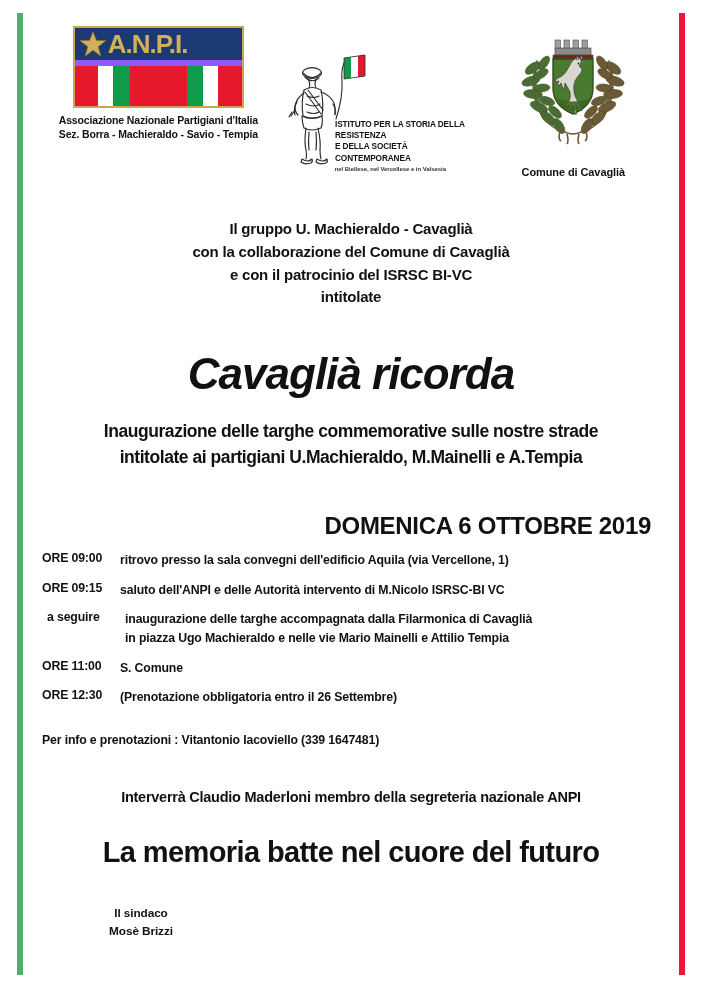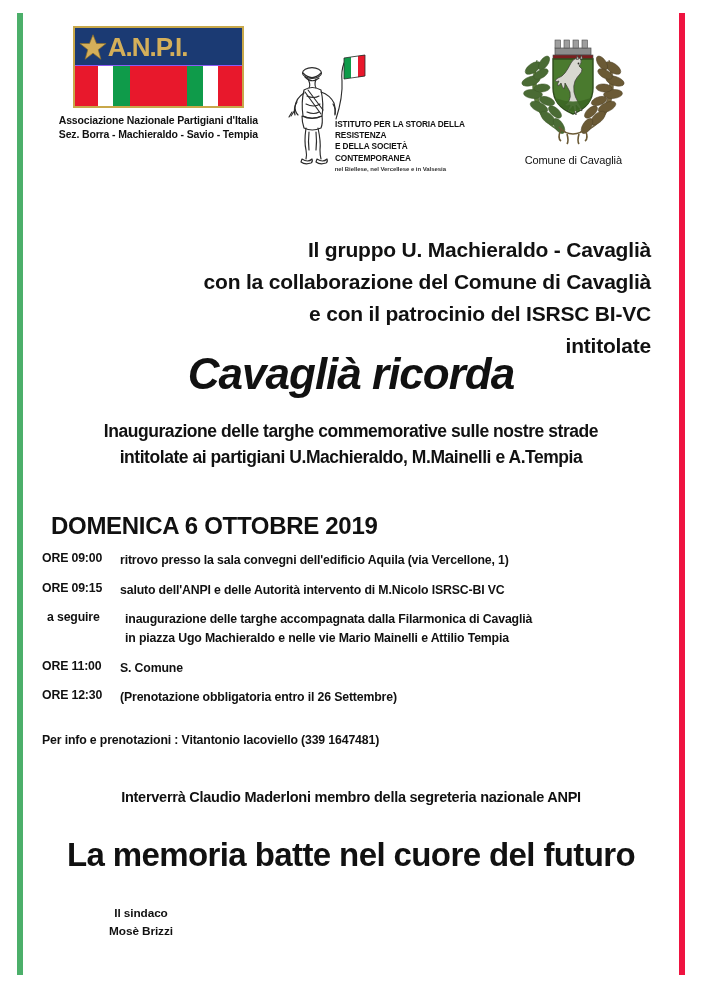--- a/index.html
+++ b/index.html
@@ -48,21 +48,21 @@
     width: 171px;
     height: 82px;
     margin: 0 auto;
     border: 2px solid #c8a84a;
     box-sizing: border-box;
     background: #ffffff;
   }
   .anpi-top {
     height: 38px;
     background: #1b3a73;
-    border-bottom: 1px solid #8b5cf6;
+    border-bottom: 6px solid #8b5cf6;
     display: flex;
     align-items: center;
     padding-left: 4px;
     box-sizing: border-box;
     position: relative;
   }
   .anpi-star { width: 28px; height: 28px; flex: 0 0 auto; }
   .anpi-word {
     color: #d4af5a;
     font-weight: bold;
@@ -128,35 +128,35 @@
   }
 
   
   .comune-logo {
     width: 180px;
     text-align: center;
     margin-right: 6px;
   }
   .comune-crest { width: 128px; height: 124px; margin: 0 auto; display: block; }
   .comune-caption {
-    margin-top: 4px;
+    margin-top: 16px;
     font-size: 11px;
-    font-weight: normal;
+    font-weight: bold;
     color: #111;
     letter-spacing: -0.1px;
   }
 
   
   .intro {
     position: absolute;
-    top: 234px;
-    left: 51px;
-    width: 600px;
-    text-align: right;
-    font-size: 21px;
+    top: 218px;
+    left: 51px;
+    width: 600px;
+    text-align: center;
+    font-size: 15px;
     font-weight: bold;
     line-height: 1.52;
     letter-spacing: -0.2px;
   }
 
   .title {
     position: absolute;
     top: 352px;
     left: 51px;
     width: 600px;
@@ -178,21 +178,21 @@
     font-weight: bold;
     line-height: 1.5;
     letter-spacing: -0.45px;
   }
 
   .eventdate {
     position: absolute;
     top: 512px;
     left: 51px;
     width: 600px;
-    text-align: left;
+    text-align: right;
     font-size: 24px;
     font-weight: bold;
     letter-spacing: -0.3px;
   }
 
   
   .schedule {
     position: absolute;
     top: 551px;
     left: 42px;
@@ -232,21 +232,21 @@
     font-weight: bold;
     letter-spacing: -0.25px;
   }
 
   .motto {
     position: absolute;
     top: 836px;
     left: 51px;
     width: 600px;
     text-align: center;
-    font-size: 33px;
+    font-size: 29px;
     font-weight: bold;
     letter-spacing: -0.6px;
   }
 
   
   .footer {
     position: absolute;
     top: 905px;
     left: 51px;
     width: 600px;

